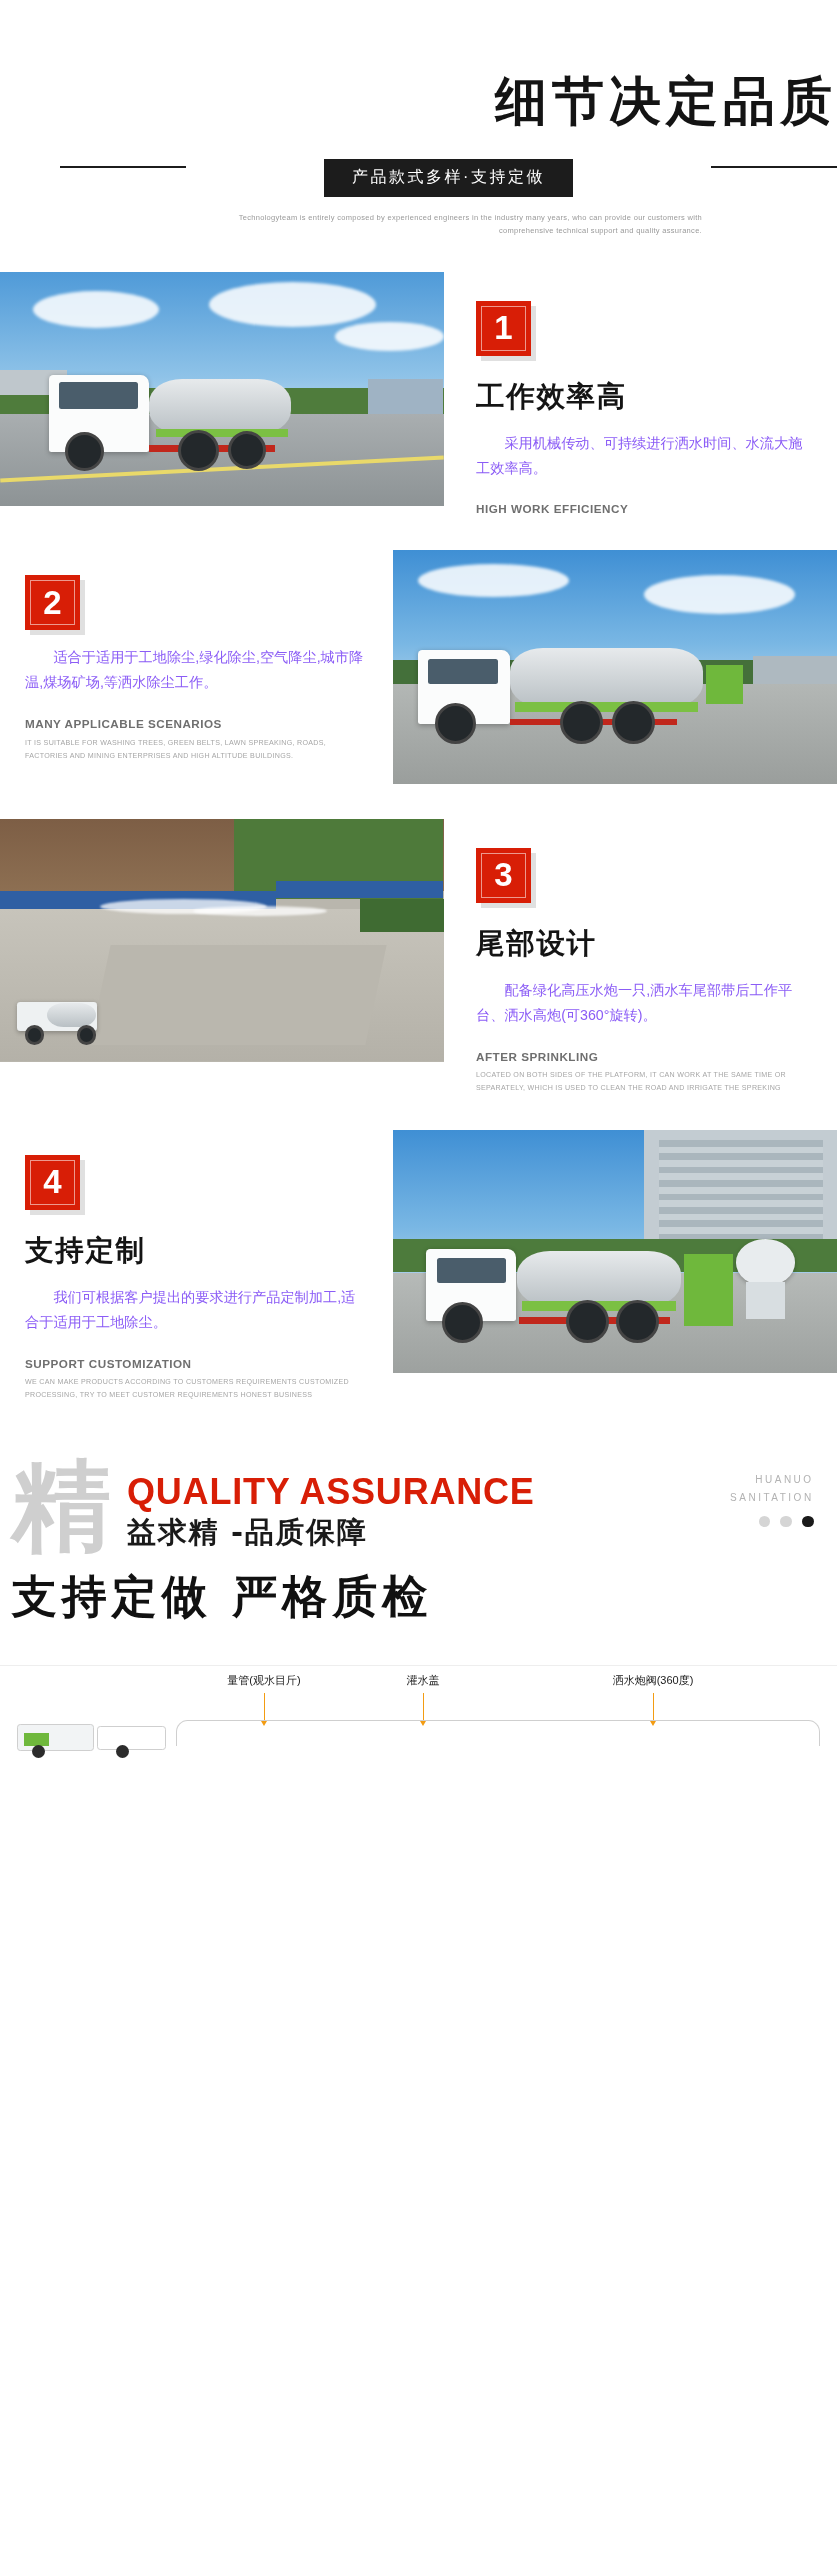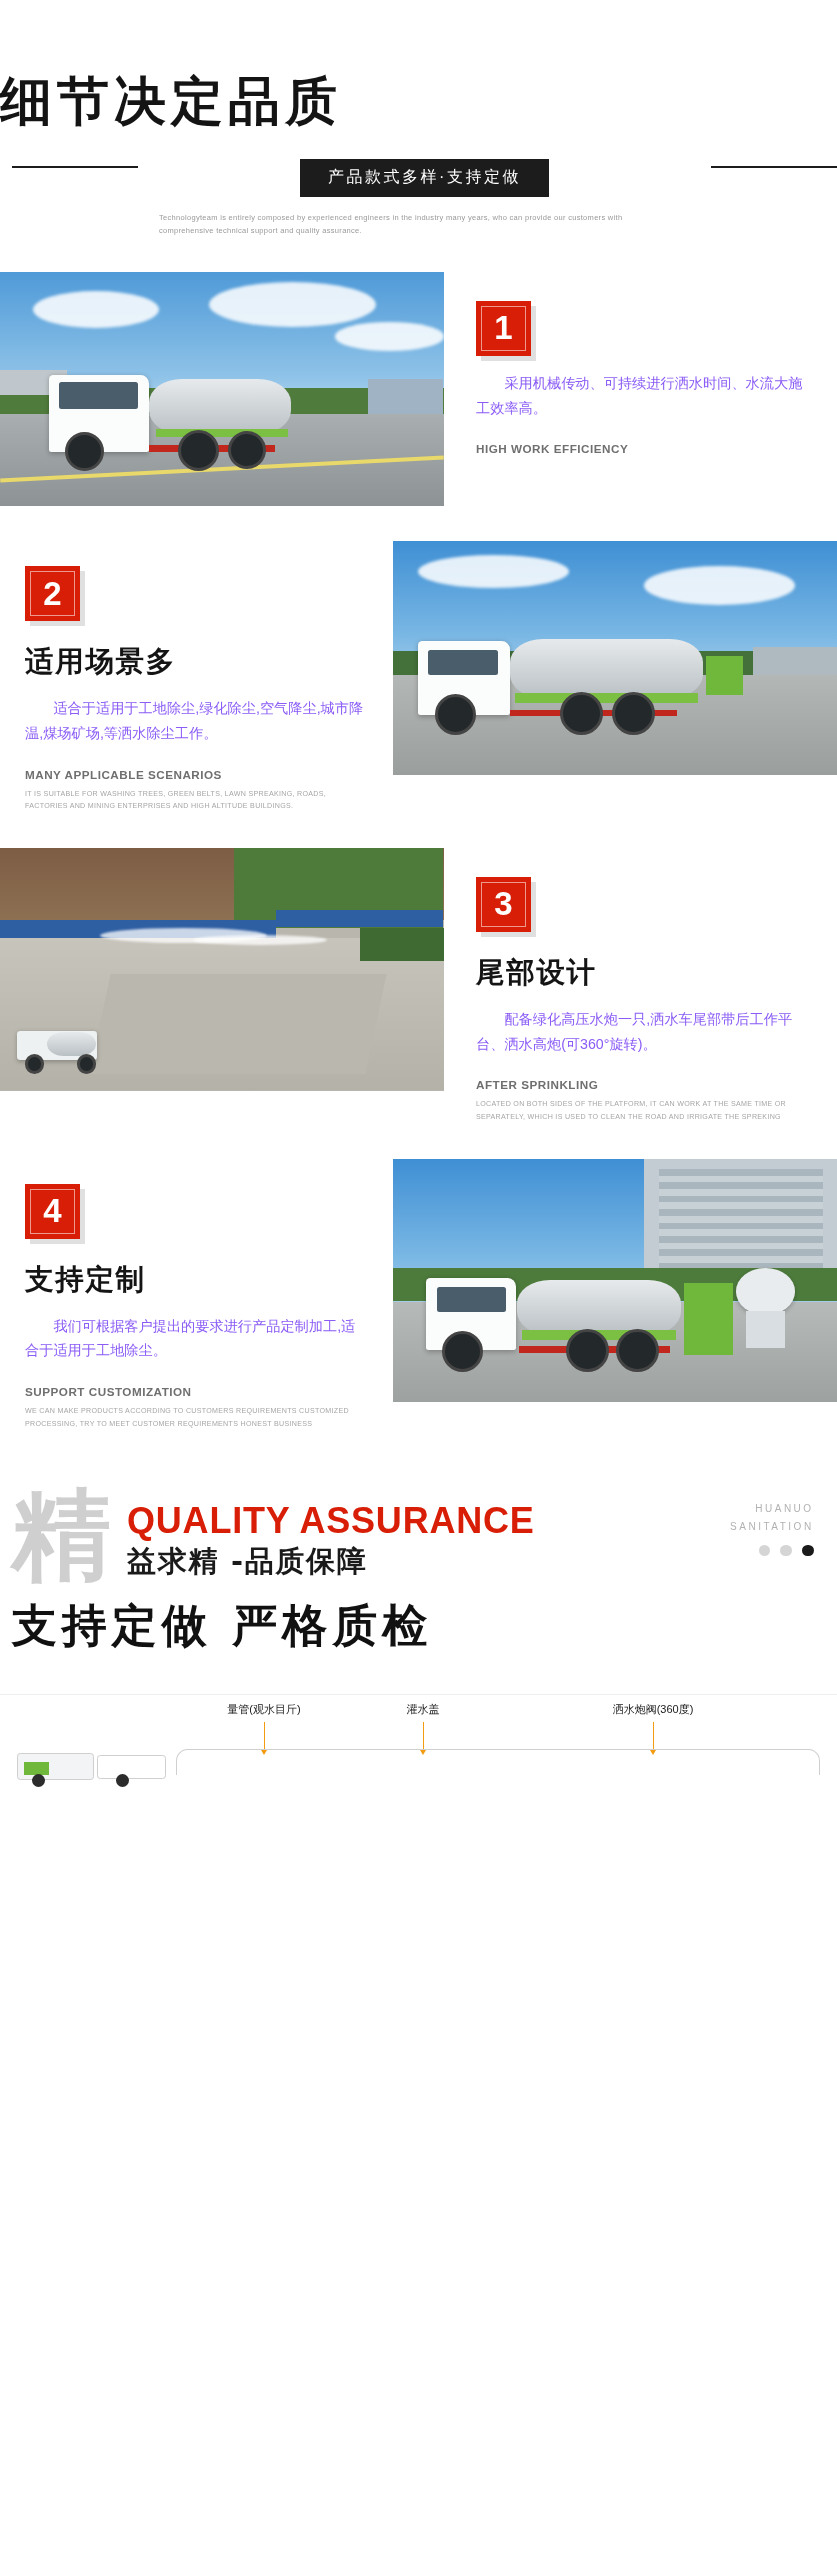--- a/index.html
+++ b/index.html
@@ -6,21 +6,21 @@
   body{
     width:837px;
     background:#ffffff;
     font-family:"Liberation Sans","DejaVu Sans",sans-serif;
     color:#1a1a1a;
     -webkit-font-smoothing:antialiased;
   }
   .page{width:837px;position:relative;overflow:hidden;}
 
   
-  .header{padding-top:67px;text-align:left;}
+  .header{padding-top:67px;text-align:right;padding-left:48px;}
   .header h1{
     margin:0;
     font-size:52px;
     letter-spacing:5px;
     font-weight:bold;
     color:#141414;
     font-family:"DejaVu Sans","Liberation Sans",sans-serif;
   }
   .subbar{
     margin:22px auto 0;
@@ -218,20 +218,21 @@
       <div class="tank" style="left:149px;bottom:72px;width:142px;height:55px;"></div>
       <div class="greenstripe" style="left:156px;bottom:69px;width:132px;height:8.4px;"></div>
       <div class="redbar" style="left:149px;bottom:54px;width:126px;height:7.5px;"></div>
       <div class="wheel" style="left:65px;bottom:35px;width:33px;height:33px;"></div>
       <div class="wheel" style="left:178px;bottom:35px;width:35px;height:35px;"></div>
       <div class="wheel" style="left:228px;bottom:37px;width:32px;height:32px;"></div>
       <div class="build" style="left:368px;bottom:92px;width:75px;height:35px;background:#9fb3c4;"></div>
     </div>
     <div class="textcol">
       <div class="numbox">1</div>
+      <div class="feat-title">工作效率高</div>
       <div class="feat-body">采用机械传动、可持续进行洒水时间、水流大施工效率高。</div>
       <div class="feat-en-title">HIGH WORK EFFICIENCY</div>
     </div>
   </div>
 
   <div class="block left-text">
     <div class="photo">
       <div class="sky2"></div>
       <div class="cloud" style="left:25px;top:13.4px;width:151px;height:33px;"></div>
       <div class="cloud" style="left:251px;top:25px;width:151px;height:39px;"></div>
@@ -243,21 +244,20 @@
       <div class="greenstripe" style="left:122px;bottom:72px;width:183px;height:10px;"></div>
       <div class="redbar" style="left:117px;bottom:59px;width:167px;height:6.7px;"></div>
       <div class="wheel" style="left:42px;bottom:40px;width:35px;height:35px;"></div>
       <div class="wheel" style="left:167px;bottom:40px;width:37px;height:37px;"></div>
       <div class="wheel" style="left:219px;bottom:40px;width:37px;height:37px;"></div>
       <div class="greenstripe" style="left:313px;bottom:80px;width:37px;height:39px;background:#6fb83c;"></div>
       <div class="build" style="left:360px;bottom:100px;width:84px;height:28.5px;background:#aeb9c0;"></div>
     </div>
     <div class="textcol">
       <div class="numbox">2</div>
-      <div class="feat-title">适用场景多</div>
       <div class="feat-body">适合于适用于工地除尘,绿化除尘,空气降尘,城市降温,煤场矿场,等洒水除尘工作。</div>
       <div class="feat-en-title">MANY APPLICABLE SCENARIOS</div>
       <div class="feat-en-body">IT IS SUITABLE FOR WASHING TREES, GREEN BELTS, LAWN SPREAKING, ROADS, FACTORIES AND MINING ENTERPRISES AND HIGH ALTITUDE BUILDINGS.</div>
     </div>
   </div>
 
   <div class="block right-text">
     <div class="photo tall">
       <div style="position:absolute;inset:0;background:#b9b6ad;"></div>
       <div class="soil" style="left:0;top:0;width:444px;height:72px;background:linear-gradient(#7d5e45,#8d6f52);"></div>

